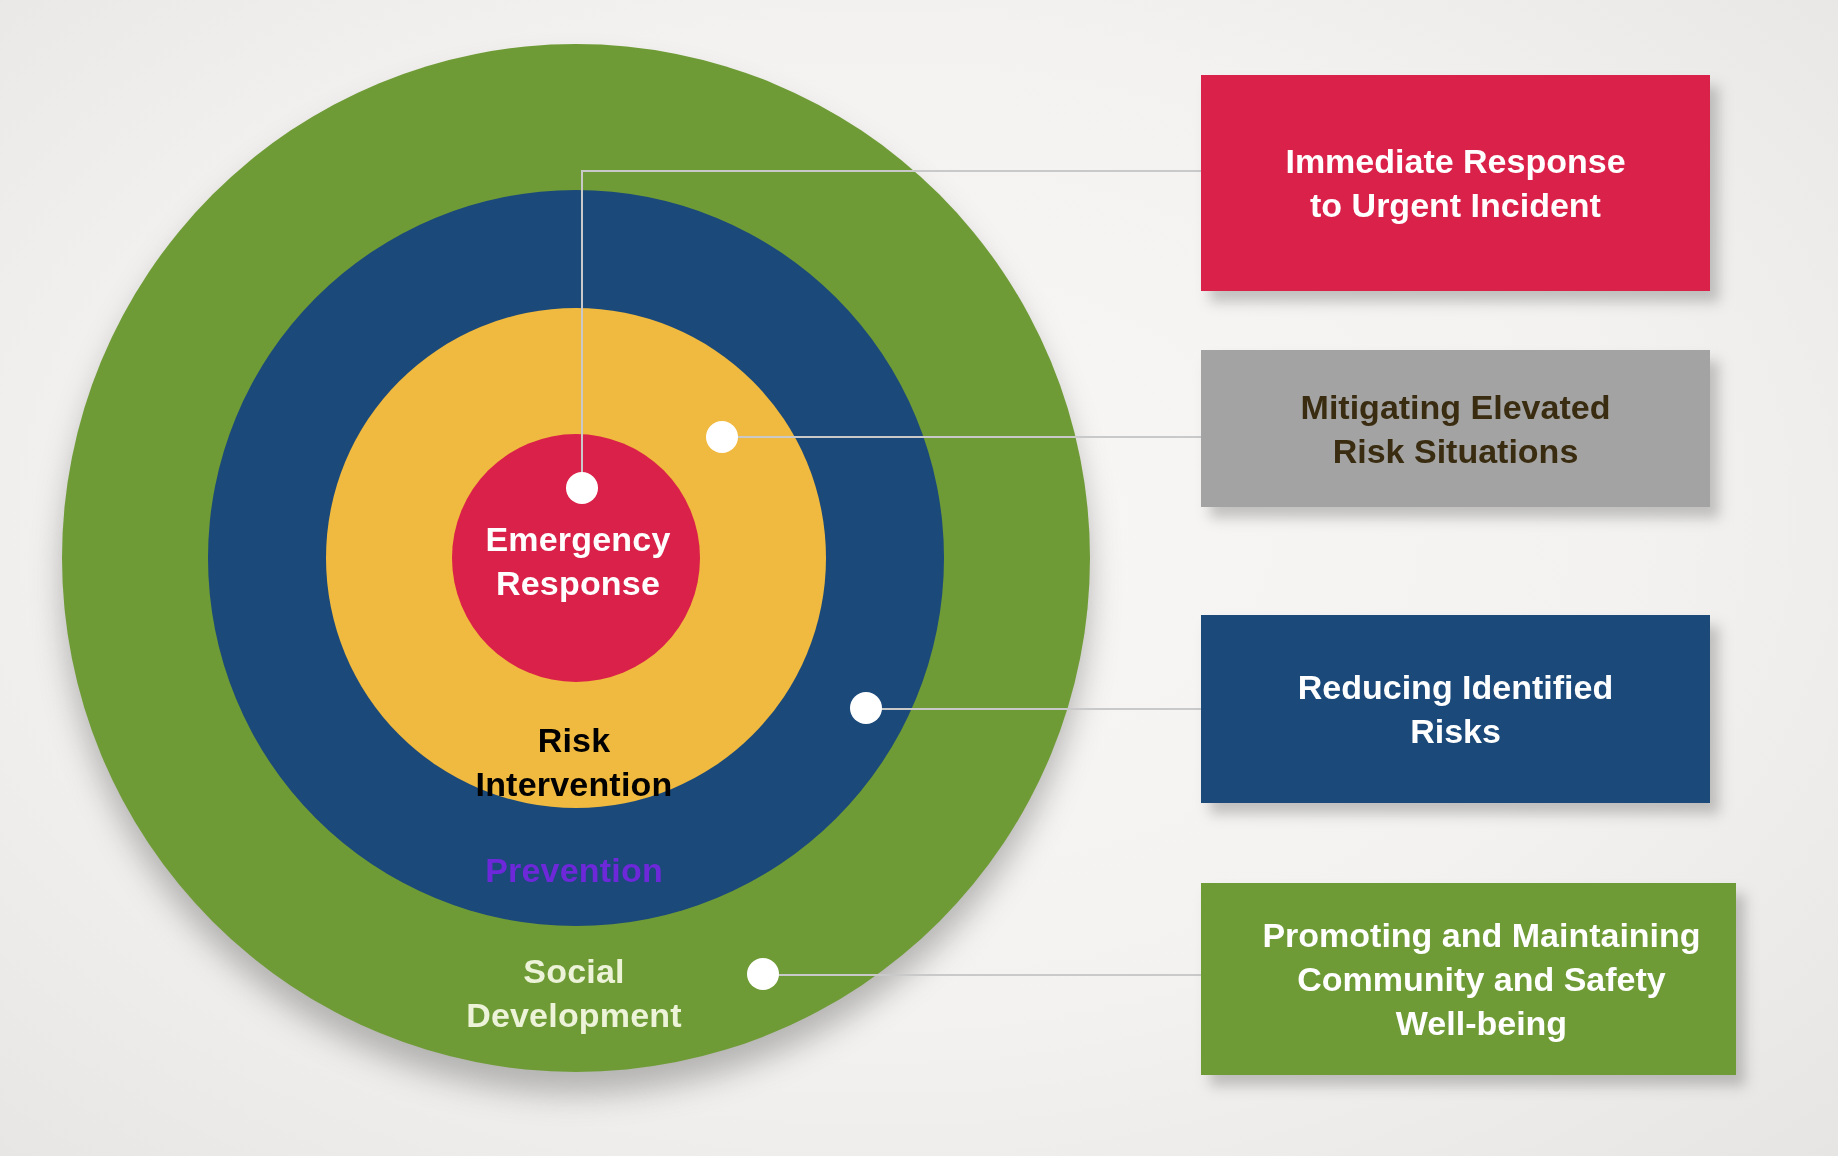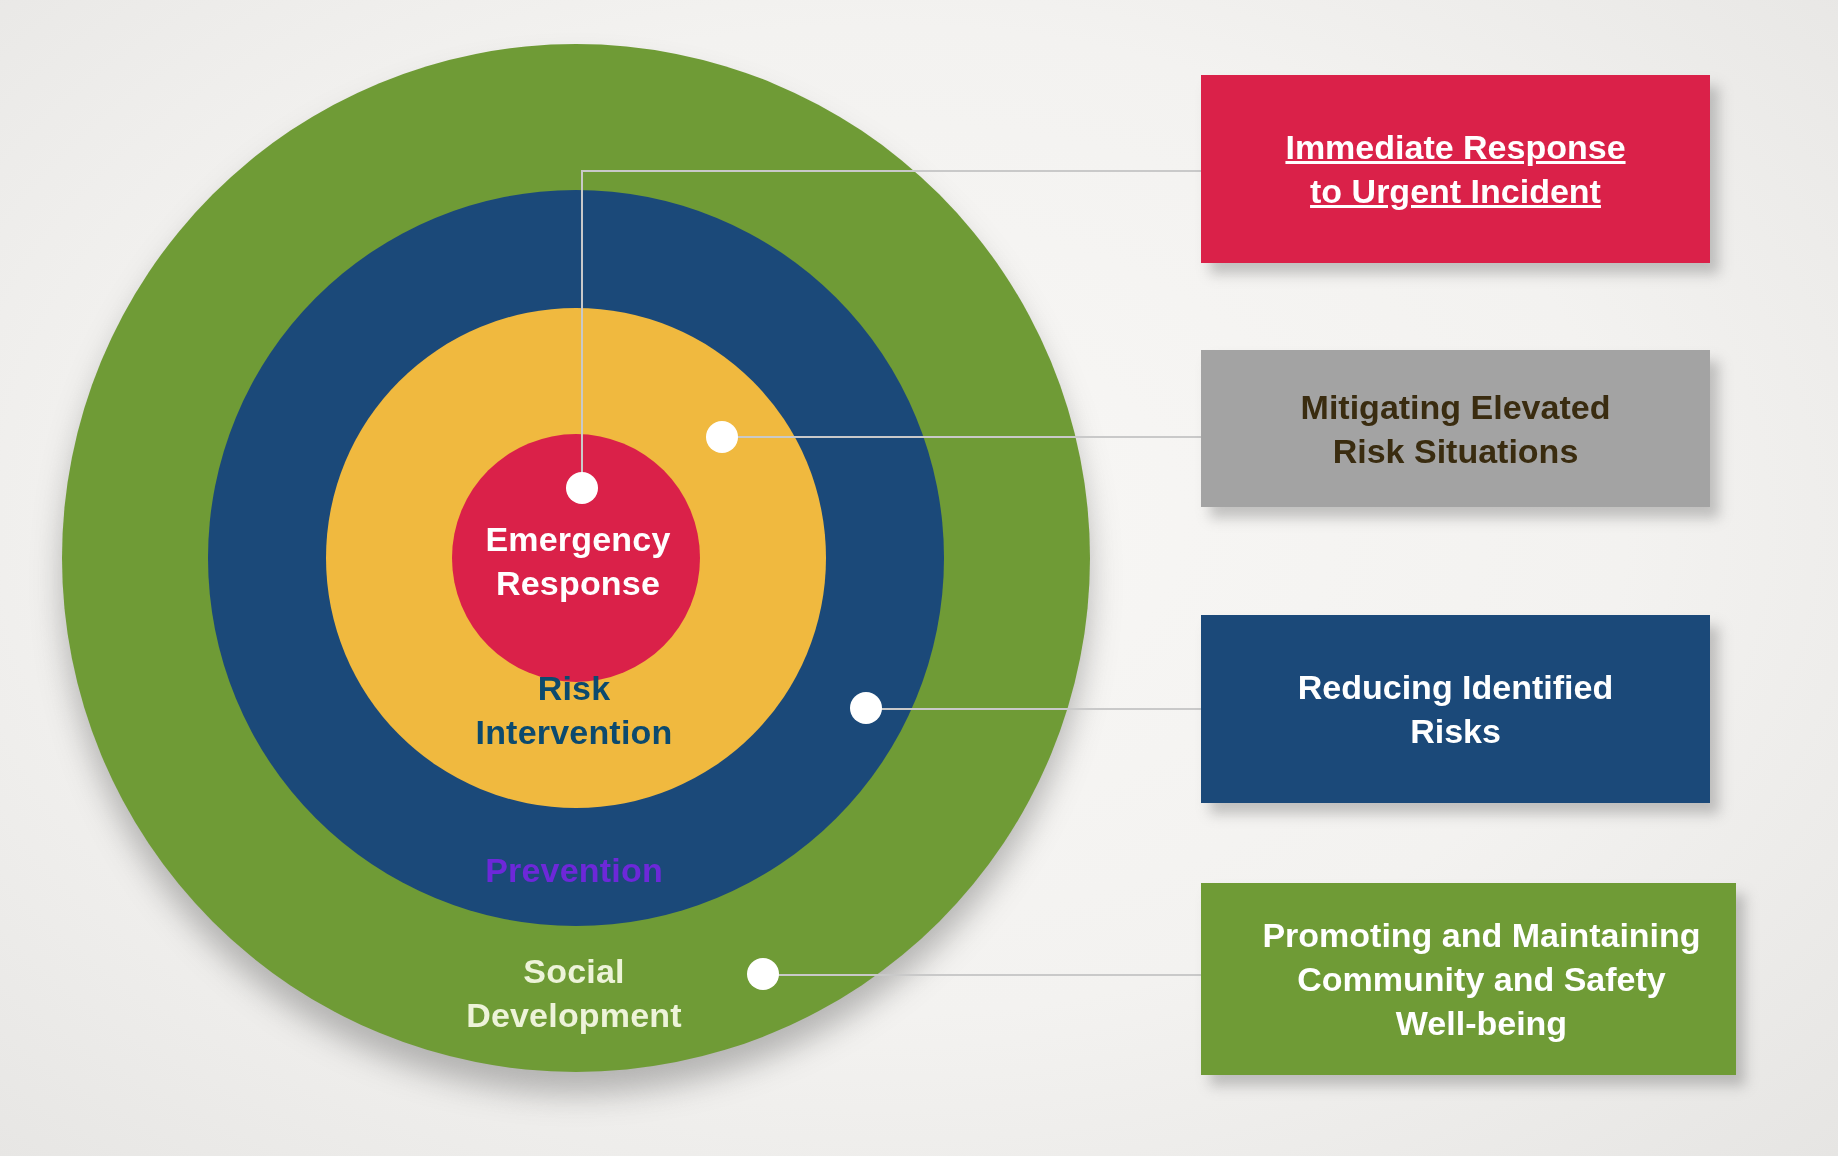--- a/index.html
+++ b/index.html
@@ -15,21 +15,21 @@
     box-shadow:0 22px 30px rgba(90,90,90,0.40);}
   .ring-third{left:208px;top:190px;width:736px;height:736px;background:#1b4979;}
   .ring-second{left:326px;top:308px;width:500px;height:500px;background:#f0b93f;}
   .ring-center{left:452px;top:434px;width:248px;height:248px;background:#da2149;}
   .ring-label{
     position:absolute;transform:translate(-50%,-50%);
     font-weight:bold;font-size:34px;line-height:44px;text-align:center;
     white-space:pre-line;letter-spacing:0.2px;
   }
   .lbl-center{left:578px;top:561px;color:#ffffff;}
-  .lbl-second{left:574px;top:710px;color:#0c4a6e;}
+  .lbl-second{left:574px;top:762px;color:#000000;}
   .lbl-third{left:574px;top:870px;color:#6d28d9;}
   .lbl-outer{left:574px;top:993px;color:#edf3d9;}
   .conn{position:absolute;background:#c9c9c9;}
   .conn-v1{left:581px;top:171px;width:2px;height:317px;}
   .conn-h1{left:581px;top:170px;width:620px;height:2px;}
   .conn-h2{left:722px;top:436px;width:479px;height:2px;}
   .conn-h3{left:866px;top:708px;width:335px;height:2px;}
   .conn-h4{left:763px;top:974px;width:438px;height:2px;}
   .dot{
     position:absolute;width:32px;height:32px;border-radius:50%;background:#ffffff;
@@ -37,21 +37,21 @@
   .dot1{left:566px;top:472px;}
   .dot2{left:706px;top:421px;}
   .dot3{left:850px;top:692px;}
   .dot4{left:747px;top:958px;}
   .legend-box{
     position:absolute;left:1201px;width:509px;
     display:flex;align-items:center;justify-content:center;
     font-weight:bold;font-size:34px;line-height:44px;text-align:center;
     white-space:pre-line;box-shadow:9px 11px 12px rgba(110,110,110,0.38);
   }
-  .box1{top:75px;height:188px;background:#da2149;color:#ffffff;text-decoration:underline;}
+  .box1{top:75px;height:216px;background:#da2149;color:#ffffff;}
   .box2{top:350px;height:157px;background:#a3a3a3;color:#3a2c10;}
   .box3{top:615px;height:188px;background:#1b4979;color:#ffffff;}
   .box4{top:883px;height:192px;background:#6f9b36;color:#ffffff;padding-left:26px;}
 </style>
 </head>
 <body>
 
 <div class="stage">
 
   <div class="circle ring-outer"></div>

